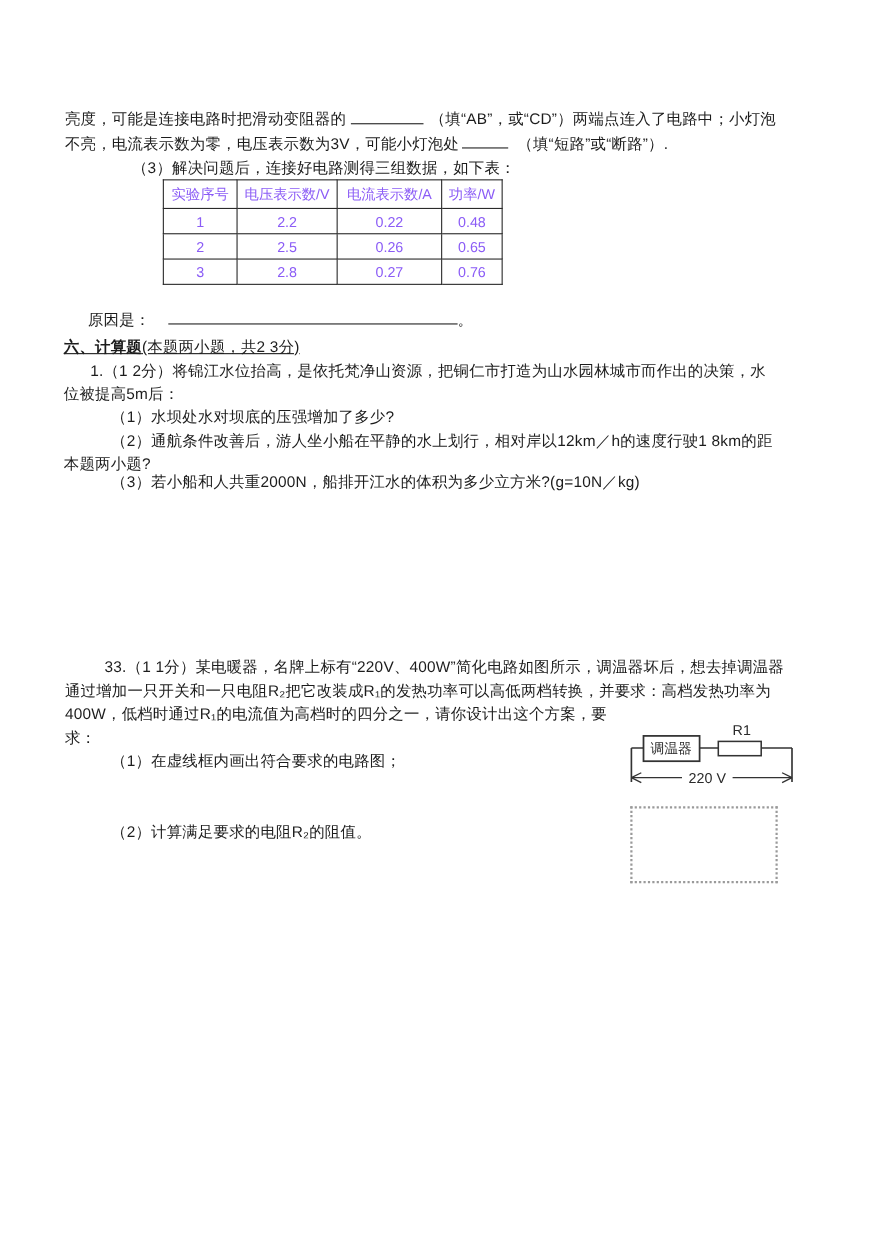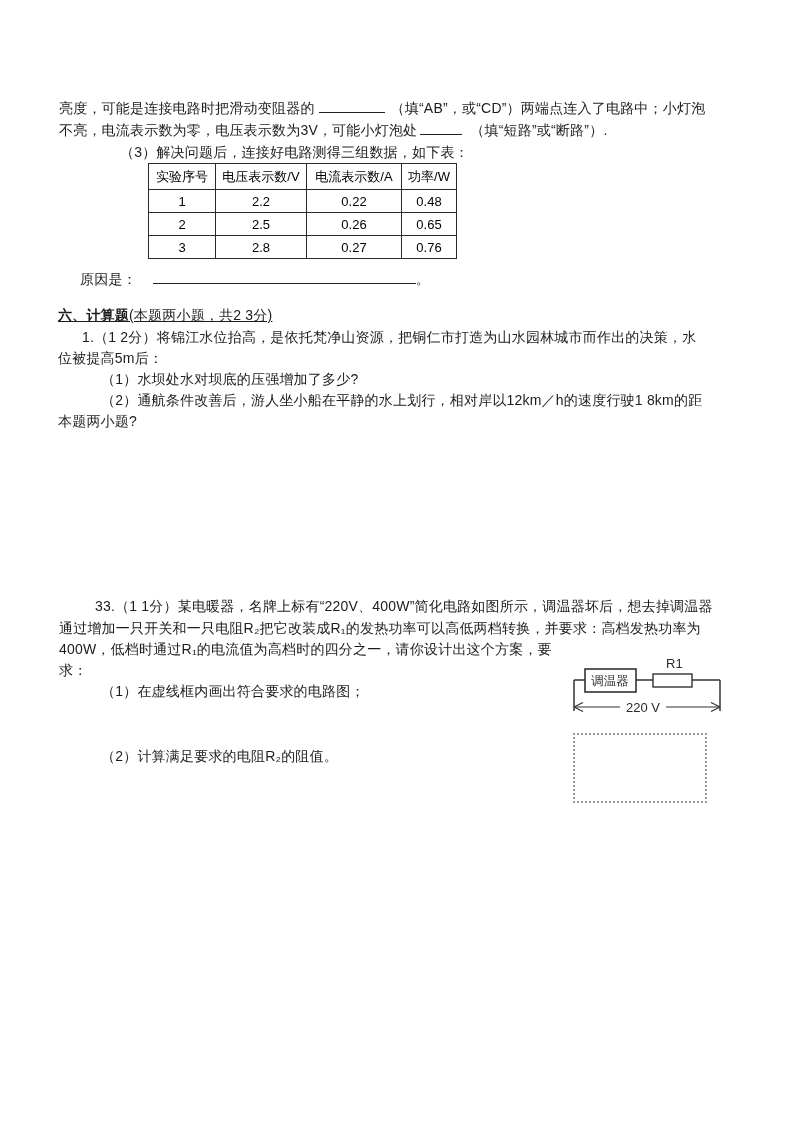--- a/index.html
+++ b/index.html
@@ -24,21 +24,21 @@
     border-bottom:1px solid #222;
     height:13px;
     vertical-align:baseline;
   }
   .bold{font-weight:bold;}
   table.data{
     position:absolute;
     left:148px;top:163px;
     border-collapse:collapse;
     font-size:13px;
-    color:#000000;
+    color:#8b5cf6;
   }
   table.data td,table.data th{
     border:1.5px solid #2a2a2a;
     text-align:center;
     font-weight:normal;
     padding:0 4px;
   }
   table.data th{height:25px;}
   table.data td{height:22px;}
   .col-seq{width:58px;}
@@ -93,29 +93,30 @@
       </tr>
       <tr>
         <td>3</td>
         <td>2.8</td>
         <td>0.27</td>
         <td>0.76</td>
       </tr>
     </tbody>
   </table>
 
-  <div class="line" style="top:270px;left:80px;"><span>原因是：</span><span class="blank" style="width:263px;margin-left:16px;"></span><span>。</span></div>
+  <div class="line" style="top:281px;left:80px;"><span>原因是：</span><span class="blank" style="width:263px;margin-left:16px;"></span><span>。</span></div>
 
   <div class="line" style="top:306px;left:58px;text-decoration:underline;"><span class="bold">六、计算题</span><span>(本题两小题，共2 3分)</span></div>
 
   <div class="line" style="top:328px;left:82px;">1.（1  2分）将锦江水位抬高，是依托梵净山资源，把铜仁市打造为山水园林城市而作出的决策，水</div>
   <div class="line" style="top:349px;left:58px;">位被提高5m后：</div>
   <div class="line" style="top:370px;left:101px;">（1）水坝处水对坝底的压强增加了多少?</div>
   <div class="line" style="top:391px;left:101px;">（2）通航条件改善后，游人坐小船在平静的水上划行，相对岸以12km／h的速度行驶1  8km的距</div>
   <div class="line" style="top:412px;left:58px;">本题两小题?</div>
+  <div class="line" style="top:429px;left:101px;">（3）若小船和人共重2000N，船排开江水的体积为多少立方米?(g=10N／kg)</div>
 
   <div class="line" style="top:597px;left:95px;">33.（1  1分）某电暖器，名牌上标有“220V、400W”简化电路如图所示，调温器坏后，想去掉调温器</div>
   <div class="line" style="top:619px;left:59px;">通过增加一只开关和一只电阻R₂把它改装成R₁的发热功率可以高低两档转换，并要求：高档发热功率为</div>
   <div class="line" style="top:640px;left:59px;">400W，低档时通过R₁的电流值为高档时的四分之一，请你设计出这个方案，要</div>
   <div class="line" style="top:661px;left:59px;">求：</div>
   <div class="line" style="top:682px;left:101px;">（1）在虚线框内画出符合要求的电路图；</div>
   <div class="line" style="top:703px;left:101px;margin-top:44px;">（2）计算满足要求的电阻R₂的阻值。</div>
 
   <svg class="circuit-svg" width="175" height="78" viewBox="0 0 175 78">
 

